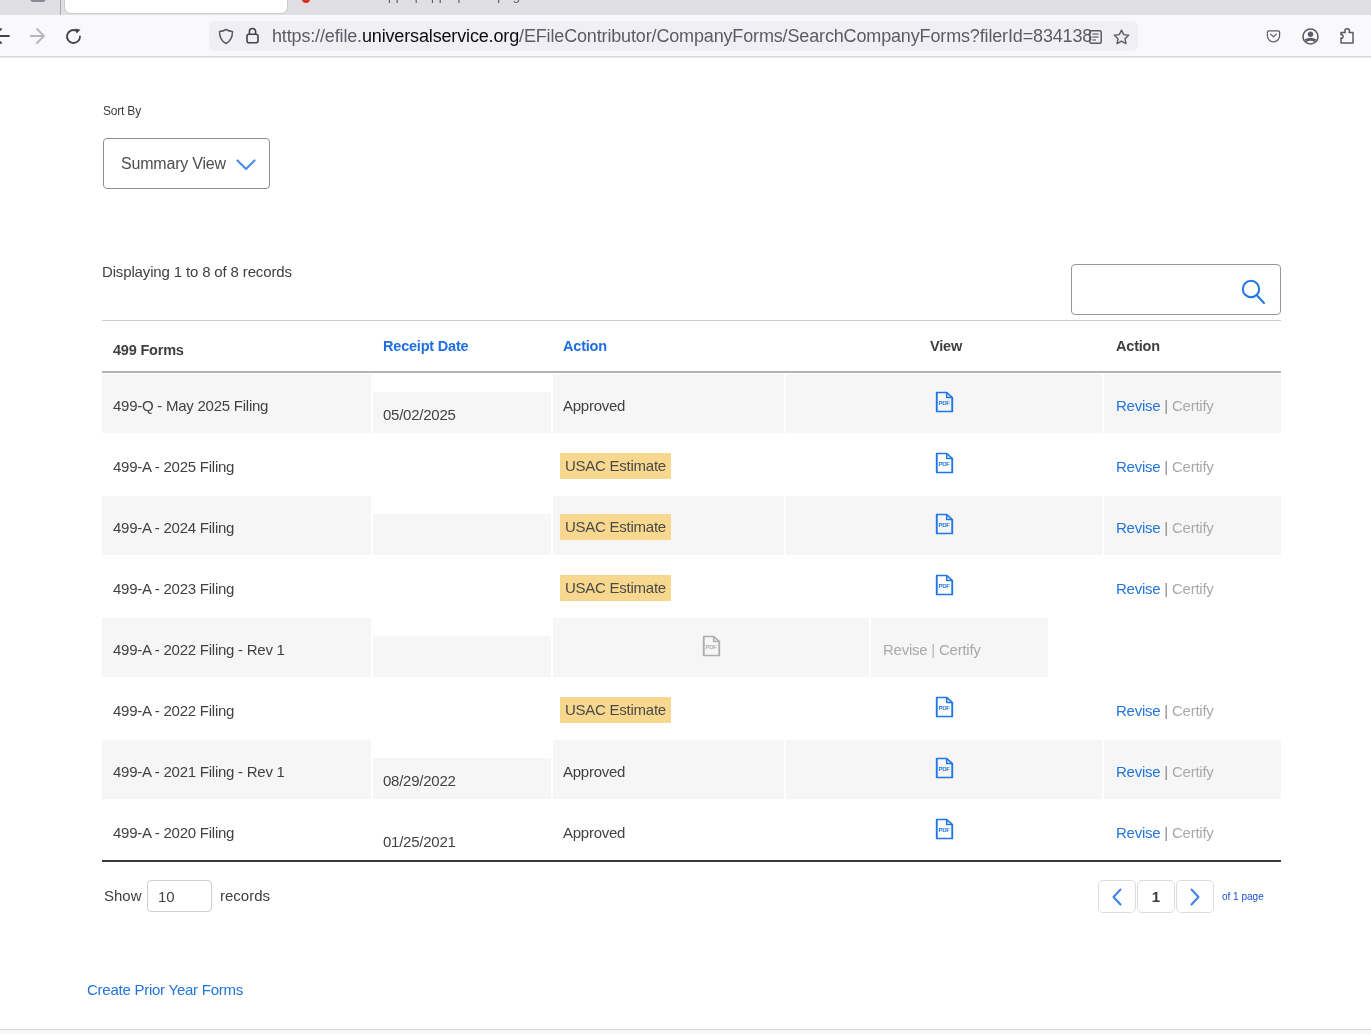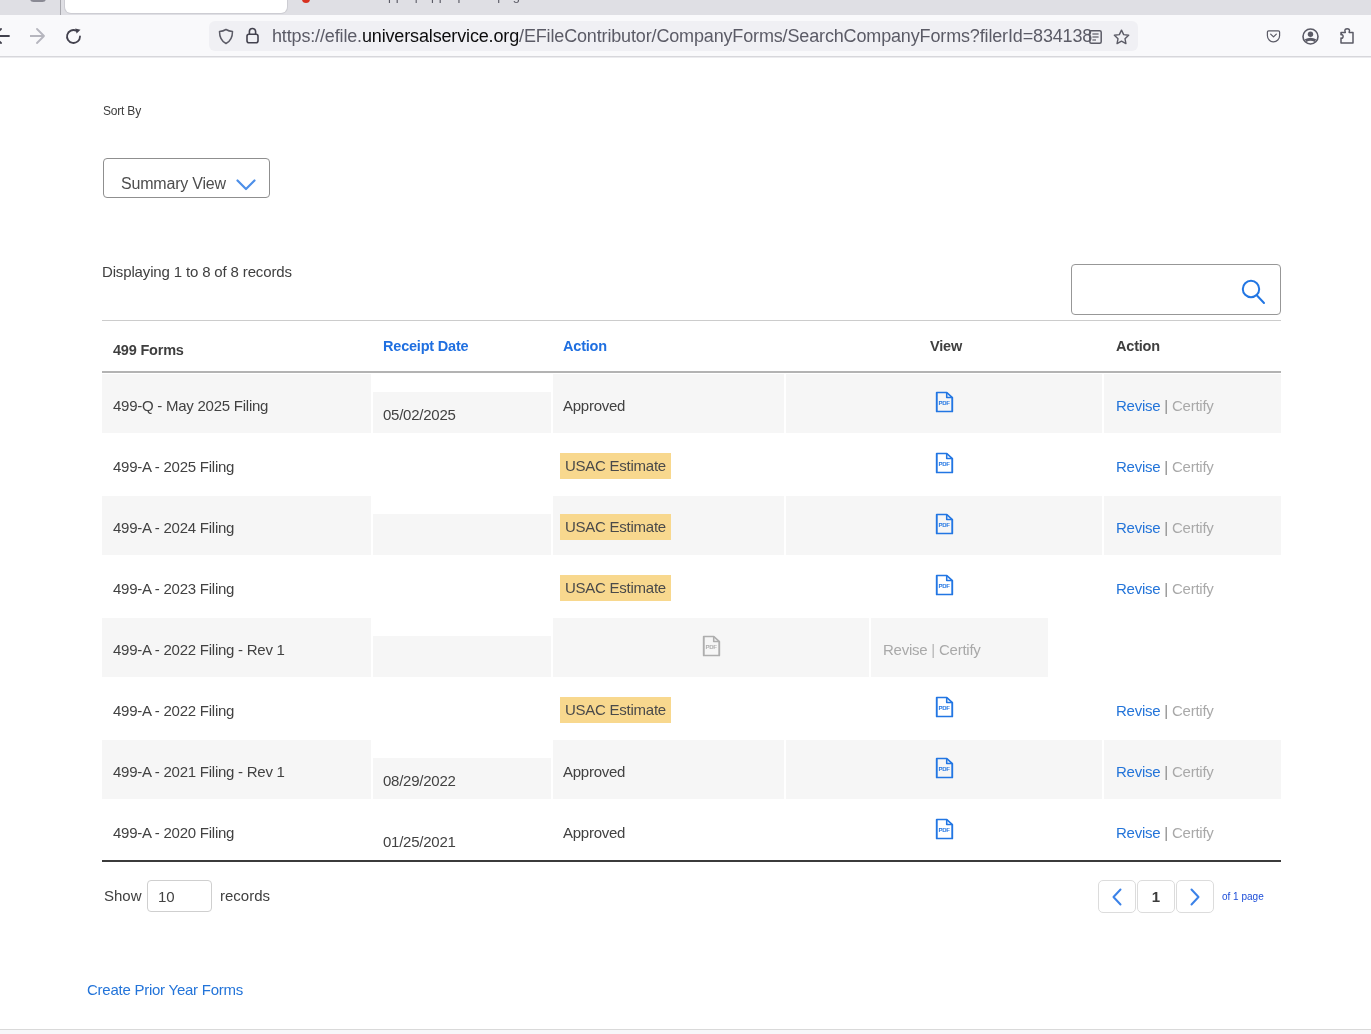--- a/index.html
+++ b/index.html
@@ -12,21 +12,21 @@
   #tabbar .iconrem { position:absolute; left:30px; top:-11px; width:16px; height:13px; border:2px solid #8a8a94; border-radius:3.5px; background:transparent; }
   #tabbar .sep { position:absolute; left:60px; top:0; width:1px; height:15px; background:#a8a8ae; }
   #tabbar .tab { position:absolute; left:65px; top:-10px; width:222px; height:23px; background:#ffffff; border-radius:6px; box-shadow:0 0 0 1px #cdcdd3; }
   #tabbar .reddot { position:absolute; left:302px; top:-5px; width:8px; height:8px; background:#d7301f; border-radius:50%; }
   #tabbar .fragtext { position:absolute; left:388px; top:-12px; color:#5b5b66; font-size:13px; letter-spacing:0.5px; }
 
   #toolbar { position:absolute; left:0; top:15px; width:1371px; height:41px; background:#f9f9fb; }
   #toolbar-border { position:absolute; left:0; top:56px; width:1371px; height:2px; background:#d7d7db; border-bottom:1px solid #ebebee; }
   #urlbar { position:absolute; left:209px; top:21px; width:929px; height:30px; background:#f0f0f4; border-radius:6px; }
   #sortby { left:103px; top:102px; font-size:12px; letter-spacing:-0.2px; line-height:19px; color:#3d3d3d; }
-  #dropdown { left:103px; top:138px; width:167px; height:40px; border:1px solid #8f8f8f; border-radius:4px; background:#fff;margin-top:20px; }
+  #dropdown { left:103px; top:138px; width:167px; height:51px; border:1px solid #8f8f8f; border-radius:4px; background:#fff; }
   #dropdown .lbl { position:absolute; left:17px; top:15px; font-size:16px; letter-spacing:-0.2px; line-height:19px; color:#4d4d4d; }
   #displaying { left:102px; top:262px; font-size:15px; letter-spacing:-0.15px; line-height:19px; color:#404040; }
   #searchbox { left:1071px; top:264px; width:210px; height:51px; border:1px solid #979797; border-radius:4px; background:#fff; }
   #tbl-topline { left:102px; top:320px; width:1179px; height:1px; background:#cccccc; }
   #thead { left:102px; top:321px; width:1179px; height:50px; background:#fff; }
   #thead-border { left:102px; top:371px; width:1179px; height:2px; background:#b3b3b3; }
   .hcell { position:absolute; top:0; height:50px; display:flex; align-items:center; font-weight:bold; font-size:14.5px; letter-spacing:-0.2px; color:#3f3f3f; }
   .hlink { color:#1f6fe0; }
   #rows { left:102px; top:374px; width:1180px; }
   .row { display:flex; column-gap:2px; height:59px; margin-bottom:2px; }

